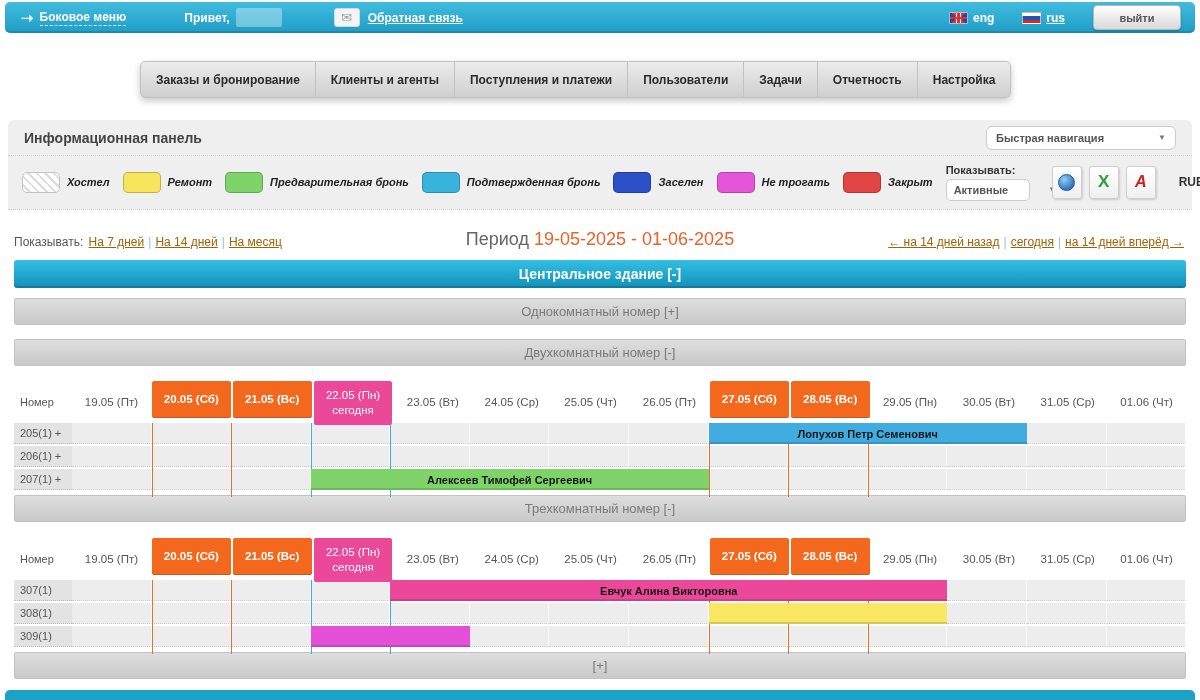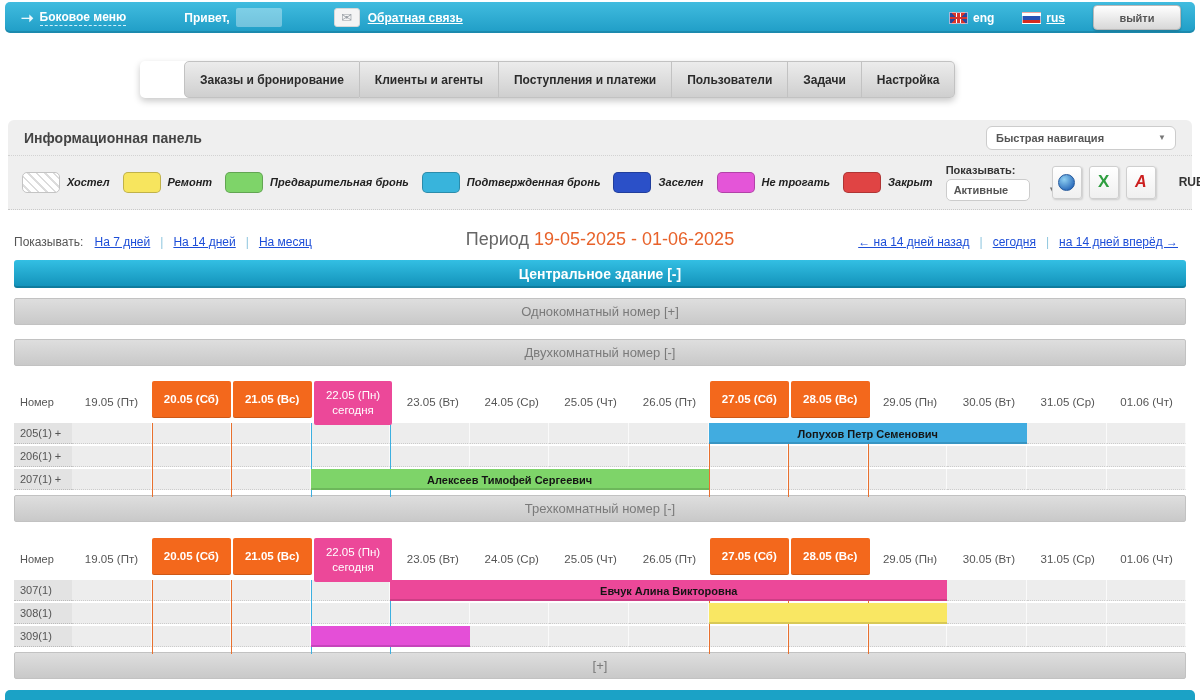--- a/index.html
+++ b/index.html
@@ -38,21 +38,21 @@
   .lang-group { display:flex; align-items:center; margin-right:28px; cursor:pointer; }
   .lang-group .u { text-decoration:underline; }
   .logout-btn {
     width:88px; height:25px; border:1px solid #b9b9b9; border-radius:4px;
     background:linear-gradient(#ffffff,#d8d8d8); color:#555; font-weight:bold; font-size:11px;
     display:flex; align-items:center; justify-content:center; cursor:pointer; box-shadow:0 1px 2px rgba(0,0,0,.25);
   }
 
   
   .nav-wrap { position:absolute; left:140px; top:61px; height:37px; display:flex;
-    border-radius:5px; box-shadow:0 3px 7px rgba(0,0,0,.22);padding-left:44px; }
+    border-radius:5px; box-shadow:0 3px 7px rgba(0,0,0,.22); }
   .tab {
     padding:0 15px; display:flex; align-items:center; font-weight:bold; font-size:12px; color:#2b2b2b;
     background:linear-gradient(#ececec,#cfcfcf); border:1px solid #c2c2c2; border-left:none; cursor:pointer; white-space:nowrap;
   }
   .tab:first-child { border-left:1px solid #c2c2c2; border-radius:5px 0 0 5px; }
   .tab:last-child { border-radius:0 5px 5px 0; }
 
   
   .panel-head {
     position:absolute; left:8px; top:120px; width:1184px; height:90px;
@@ -80,21 +80,21 @@
   .exp-ic { width:30px; height:33px; background:linear-gradient(#ffffff,#f0f0f0); border:1px solid #cfcfcf; border-radius:3px;
     display:flex; align-items:center; justify-content:center; margin-right:7px; cursor:pointer; box-shadow:1px 1px 2px rgba(0,0,0,.15); }
   .glb { width:17px; height:17px; border-radius:50%; background:radial-gradient(circle at 35% 30%, #8fd0f2, #2f6fbd 75%); border:1px solid #24599c; }
   .xls { color:#2e9e3f; font-weight:bold; font-size:17px; }
   .pdf { color:#cc1f1f; font-weight:bold; font-style:italic; font-size:16px; }
   .rub { font-weight:bold; font-size:12px; color:#333; margin-left:16px; }
 
   
   .period-row { position:absolute; left:14px; top:228px; width:1172px; height:30px; }
   .pr-left { position:absolute; left:0; top:7px; font-size:12px; color:#555; }
-  .pr-left .plink, .pr-right .plink { color:#1d4ed8; margin:0 8px; }
+  .pr-left .plink, .pr-right .plink { color:#a16207; margin:0 2px; }
   .plink-sep { color:#8fc6de; margin:0 2px; }
   .pr-center { position:absolute; left:50%; transform:translateX(-50%); top:1px; font-size:18px; color:#666; white-space:nowrap; }
   .pr-center .pval { color:#e8622a; }
   .pr-right { position:absolute; right:0; top:7px; font-size:12px; white-space:nowrap; }
 
   
   .building-bar {
     position:absolute; left:14px; width:1172px; top:260px; height:28px; border-radius:3px;
     background:linear-gradient(#33bfe3,#1190b8); color:#fff; font-size:14px; font-weight:bold;
     display:flex; align-items:center; justify-content:center; cursor:pointer; box-shadow:inset 0 -2px 0 rgba(0,0,0,.15);
@@ -151,20 +151,21 @@
     <span class="logout-btn">выйти</span>
   </div>
 </div>
 
 <div class="nav-wrap">
     <div class="tab">Заказы и бронирование</div>
     <div class="tab">Клиенты и агенты</div>
     <div class="tab">Поступления и платежи</div>
     <div class="tab">Пользователи</div>
     <div class="tab">Задачи</div>
+    <div class="tab">Отчетность</div>
     <div class="tab">Настройка</div>
   </div>
 
 <div class="panel-head">
   <div class="panel-title-row">
     <span class="panel-title">Информационная панель</span>
     <span class="quicknav">
       <span>Быстрая навигация</span>
       <span class="car">▼</span>
     </span>

